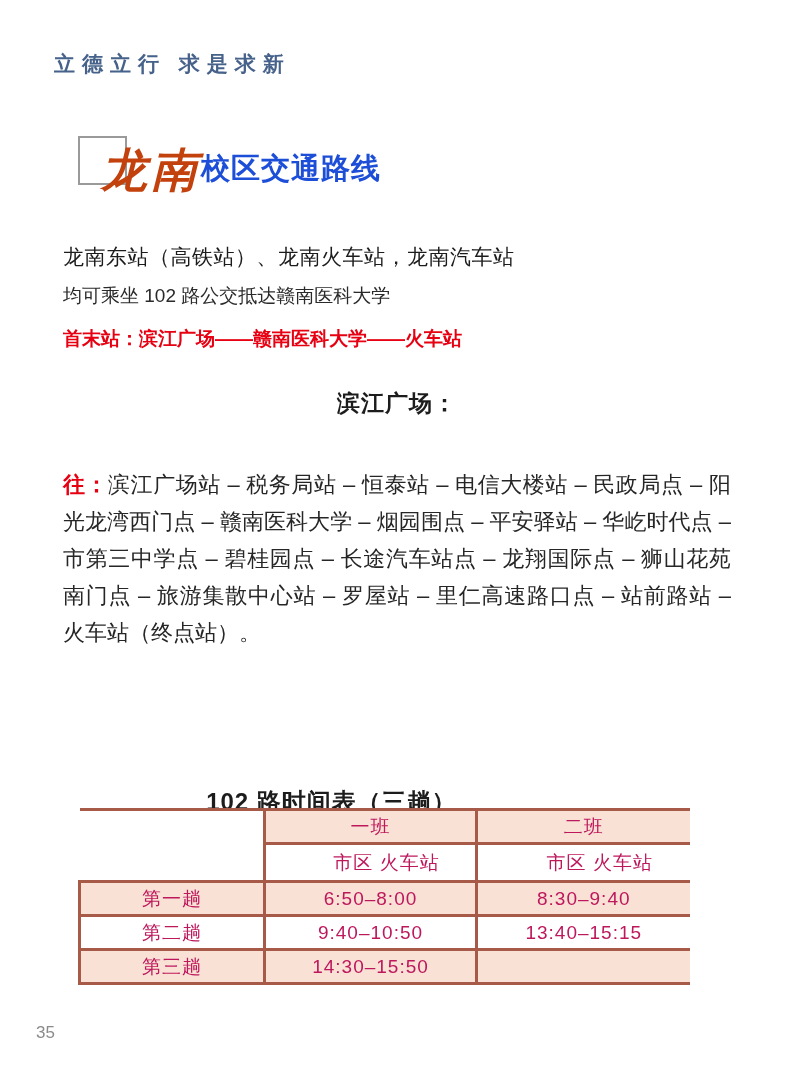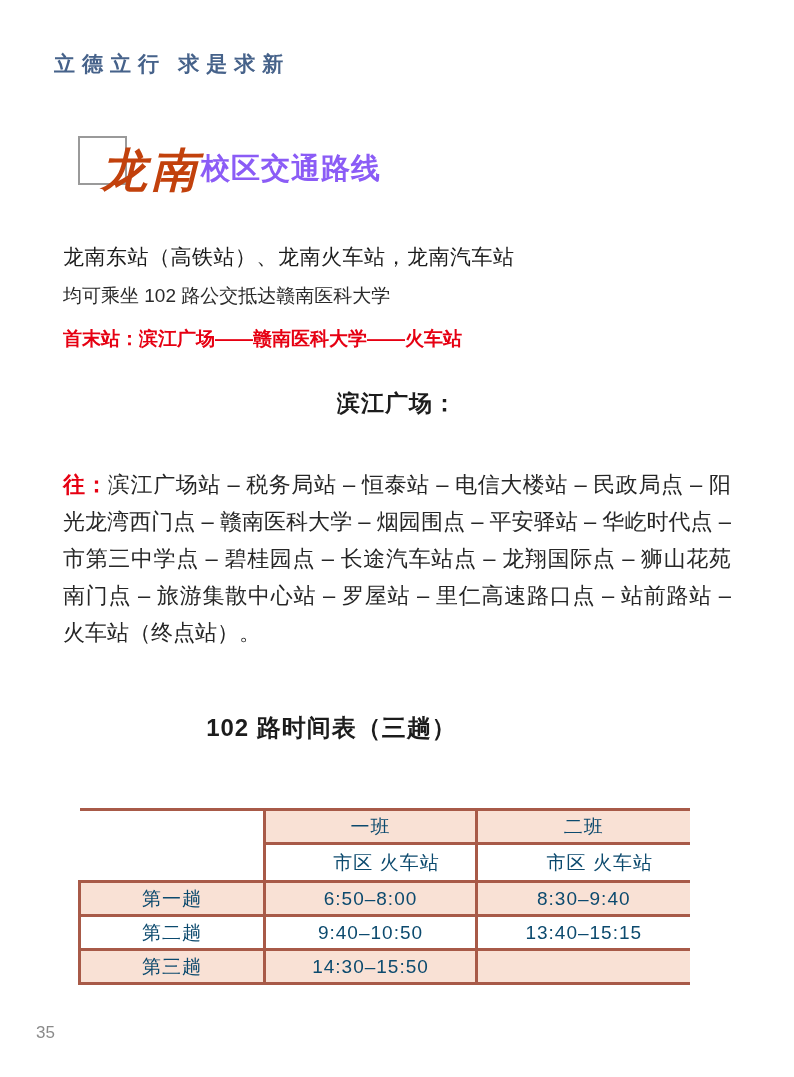--- a/index.html
+++ b/index.html
@@ -7,37 +7,37 @@
     position:relative;width:794px;height:1077px;background:#ffffff;
     margin:0 auto;overflow:hidden;
     font-family:"Liberation Sans","DejaVu Sans",sans-serif;
     color:#222;
   }
   
   .motto{
     position:absolute;left:54px;top:50px;
     font-size:21px;font-weight:bold;letter-spacing:7px;
     color:#46628a;
-    font-family:Liberation Serif, serif;
+    font-family:Liberation Sans, sans-serif;
   }
   
   .title-square{
     position:absolute;left:78px;top:136px;width:45px;height:45px;
     border:2px solid #9a9a9a;background:transparent;
   }
   .title-row{
     position:absolute;left:101px;top:146px;display:flex;align-items:flex-end;z-index:2;
   }
   .title-campus{
     font-size:46px;line-height:1.05;font-weight:bold;font-style:italic;
     color:#c2410c;letter-spacing:4px;
     font-family:"DejaVu Serif","Liberation Serif",serif;
   }
   .title-rest{
-    font-size:29px;font-weight:bold;color:#8b5cf6;letter-spacing:1px;
+    font-size:29px;font-weight:bold;color:#1d4ed8;letter-spacing:1px;
     padding-bottom:5px;
   }
   
   .line-stations{
     position:absolute;left:63px;top:243px;
     font-size:21px;font-weight:normal;color:#1c1c1c;letter-spacing:0.5px;
   }
   .line-note{
     position:absolute;left:63px;top:283px;
     font-size:19px;color:#2a2a2a;
@@ -54,31 +54,31 @@
   .para{
     position:absolute;left:63px;width:668px;
     font-size:22px;line-height:37px;text-align:justify;color:#262626;
     font-weight:500;
   }
   .para-out{top:444px;}
   .para-ret{top:584px;}
   .para .red-label{color:#e60012;font-weight:bold;}
   
   .tt-heading{
-    position:absolute;left:0;top:712px;width:663px;text-align:center;
+    position:absolute;left:0;top:786px;width:663px;text-align:center;
     font-size:24px;font-weight:bold;color:#1c1c1c;letter-spacing:1px;
   }
   table.tt{
     position:absolute;left:78px;top:808px;width:610px;
     border-collapse:collapse;table-layout:fixed;
   }
   table.tt td{
     border:3px solid #a85a48;
     text-align:center;vertical-align:middle;
-    font-size:19px;color:#0c4a6e;letter-spacing:1px;
+    font-size:19px;color:#be185d;letter-spacing:1px;
     padding:0;background:#ffffff;
   }
   table.tt td:last-child{border-right:none;}
   table.tt td.blank{border-left:none;background:#ffffff;}
   table.tt col.c1{width:185px;}
   table.tt col.c2{width:212px;}
   table.tt col.c3{width:213px;}
   table.tt tr.r1 td{height:31px;}
   table.tt tr.r2 td{height:35px;padding-left:32px;}
   table.tt tr.data td{height:31px;}

